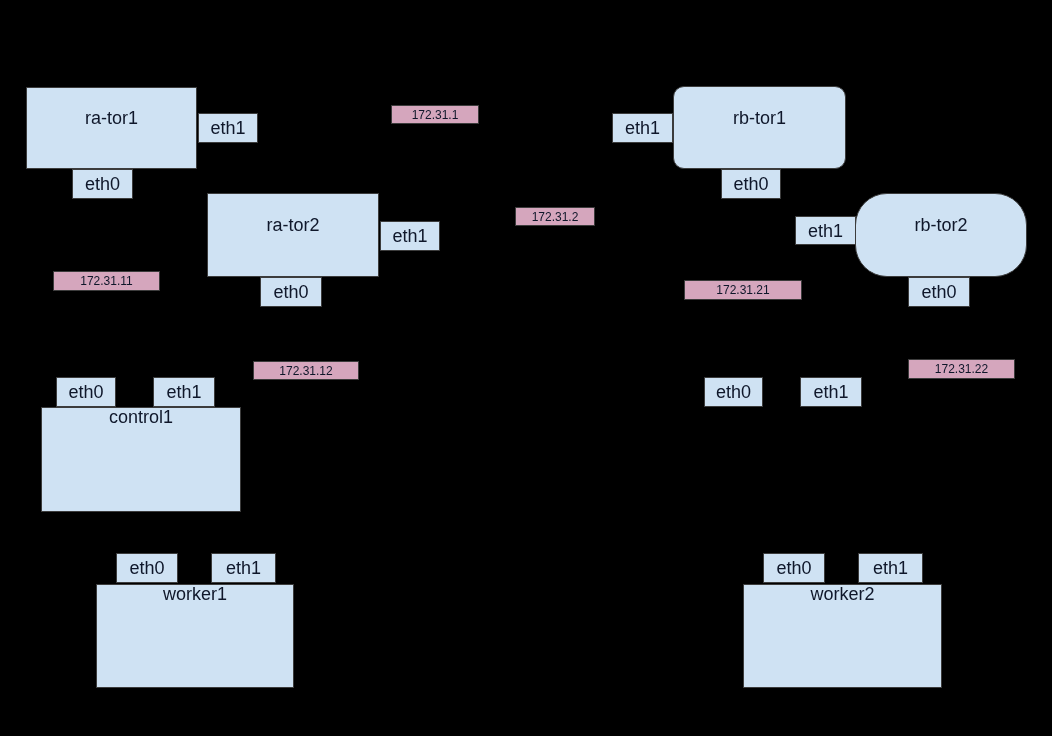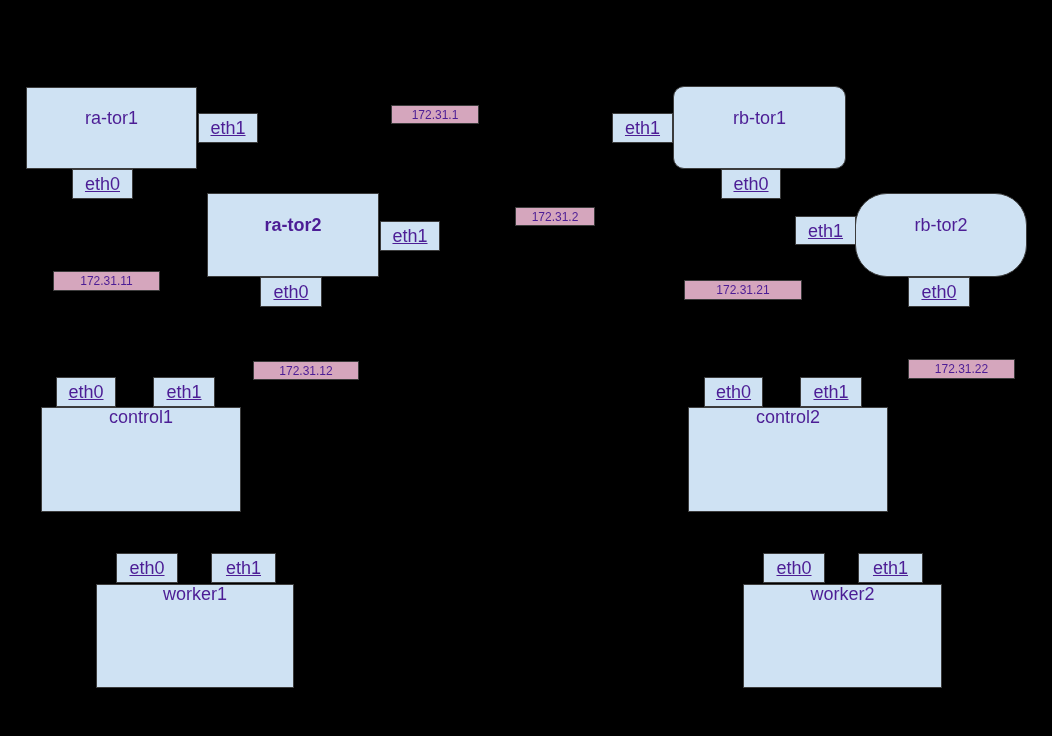--- a/index.html
+++ b/index.html
@@ -2,21 +2,21 @@
 <html style="--node-fill: #cfe2f3; --node-border: #3c3c3c; --ip-fill: #d5a6bd; --ip-border: #3c3c3c;"><head>
 <meta charset="utf-8">
 <style>
   html,body{margin:0;padding:0;background:#000;}
   .canvas{
     position:relative;
     width:1052px;height:736px;
     background:#000;
     overflow:hidden;
     font-family:"Liberation Sans",sans-serif;
-    color:#4c1d95;
+    color:#0f172a;
   }
   .node{
     position:absolute;
     background:var(--node-fill,#cfe2f3);
     border:1px solid var(--node-border,#3c3c3c);
     box-sizing:border-box;
     display:flex;
     justify-content:center;
     font-size:18px;
     line-height:1;
@@ -30,21 +30,20 @@
     background:var(--node-fill,#cfe2f3);
     border:1px solid var(--node-border,#3c3c3c);
     box-sizing:border-box;
     display:flex;
     align-items:center;
     justify-content:center;
     font-size:18px;
     line-height:1;
     white-space:nowrap;
     z-index:2;
-    text-decoration:underline;
   }
   .ip{
     position:absolute;
     background:var(--ip-fill,#d5a6bd);
     border:1px solid var(--ip-border,#3c3c3c);
     box-sizing:border-box;
     display:flex;
     align-items:center;
     justify-content:center;
     font-size:12px;
@@ -55,43 +54,40 @@
 </style>
 </head>
 <body>
 
 <div class="canvas" style="width: 1052px; height: 736px; background: rgb(0, 0, 0);">
     <div class="node label-mid" style="left: 26px; top: 87px; width: 171px; height: 82px;">
       <div class="node-label">ra-tor1</div>
     </div>
     <div class="port" style="left: 198px; top: 113px; width: 60px; height: 30px;">eth1</div>
     <div class="port" style="left: 72px; top: 169px; width: 61px; height: 30px;">eth0</div>
-    <div class="node label-mid" style="left: 207px; top: 193px; width: 172px; height: 84px; font-weight: bold;">
+    <div class="node label-mid" style="left: 207px; top: 193px; width: 172px; height: 84px;">
       <div class="node-label">ra-tor2</div>
     </div>
     <div class="port" style="left: 380px; top: 221px; width: 60px; height: 30px;">eth1</div>
     <div class="port" style="left: 260px; top: 277px; width: 62px; height: 30px;">eth0</div>
     <div class="node label-mid" style="left: 673px; top: 86px; width: 173px; height: 83px; border-radius: 11px;">
       <div class="node-label">rb-tor1</div>
     </div>
     <div class="port" style="left: 612px; top: 113px; width: 61px; height: 30px;">eth1</div>
     <div class="port" style="left: 721px; top: 169px; width: 60px; height: 30px;">eth0</div>
     <div class="node label-mid" style="left: 855px; top: 193px; width: 172px; height: 84px; border-radius: 32px;">
       <div class="node-label">rb-tor2</div>
     </div>
     <div class="port" style="left: 795px; top: 216px; width: 61px; height: 29px;">eth1</div>
     <div class="port" style="left: 908px; top: 277px; width: 62px; height: 30px;">eth0</div>
     <div class="node label-low" style="left: 41px; top: 407px; width: 200px; height: 105px;">
       <div class="node-label">control1</div>
     </div>
     <div class="port" style="left: 56px; top: 377px; width: 60px; height: 30px;">eth0</div>
     <div class="port" style="left: 153px; top: 377px; width: 62px; height: 30px;">eth1</div>
-    <div class="node label-low" style="left: 688px; top: 407px; width: 200px; height: 105px;">
-      <div class="node-label">control2</div>
-    </div>
     <div class="port" style="left: 704px; top: 377px; width: 59px; height: 30px;">eth0</div>
     <div class="port" style="left: 800px; top: 377px; width: 62px; height: 30px;">eth1</div>
     <div class="node label-low" style="left: 96px; top: 584px; width: 198px; height: 104px;">
       <div class="node-label">worker1</div>
     </div>
     <div class="port" style="left: 116px; top: 553px; width: 62px; height: 30px;">eth0</div>
     <div class="port" style="left: 211px; top: 553px; width: 65px; height: 30px;">eth1</div>
     <div class="node label-low" style="left: 743px; top: 584px; width: 199px; height: 104px;">
       <div class="node-label">worker2</div>
     </div>

